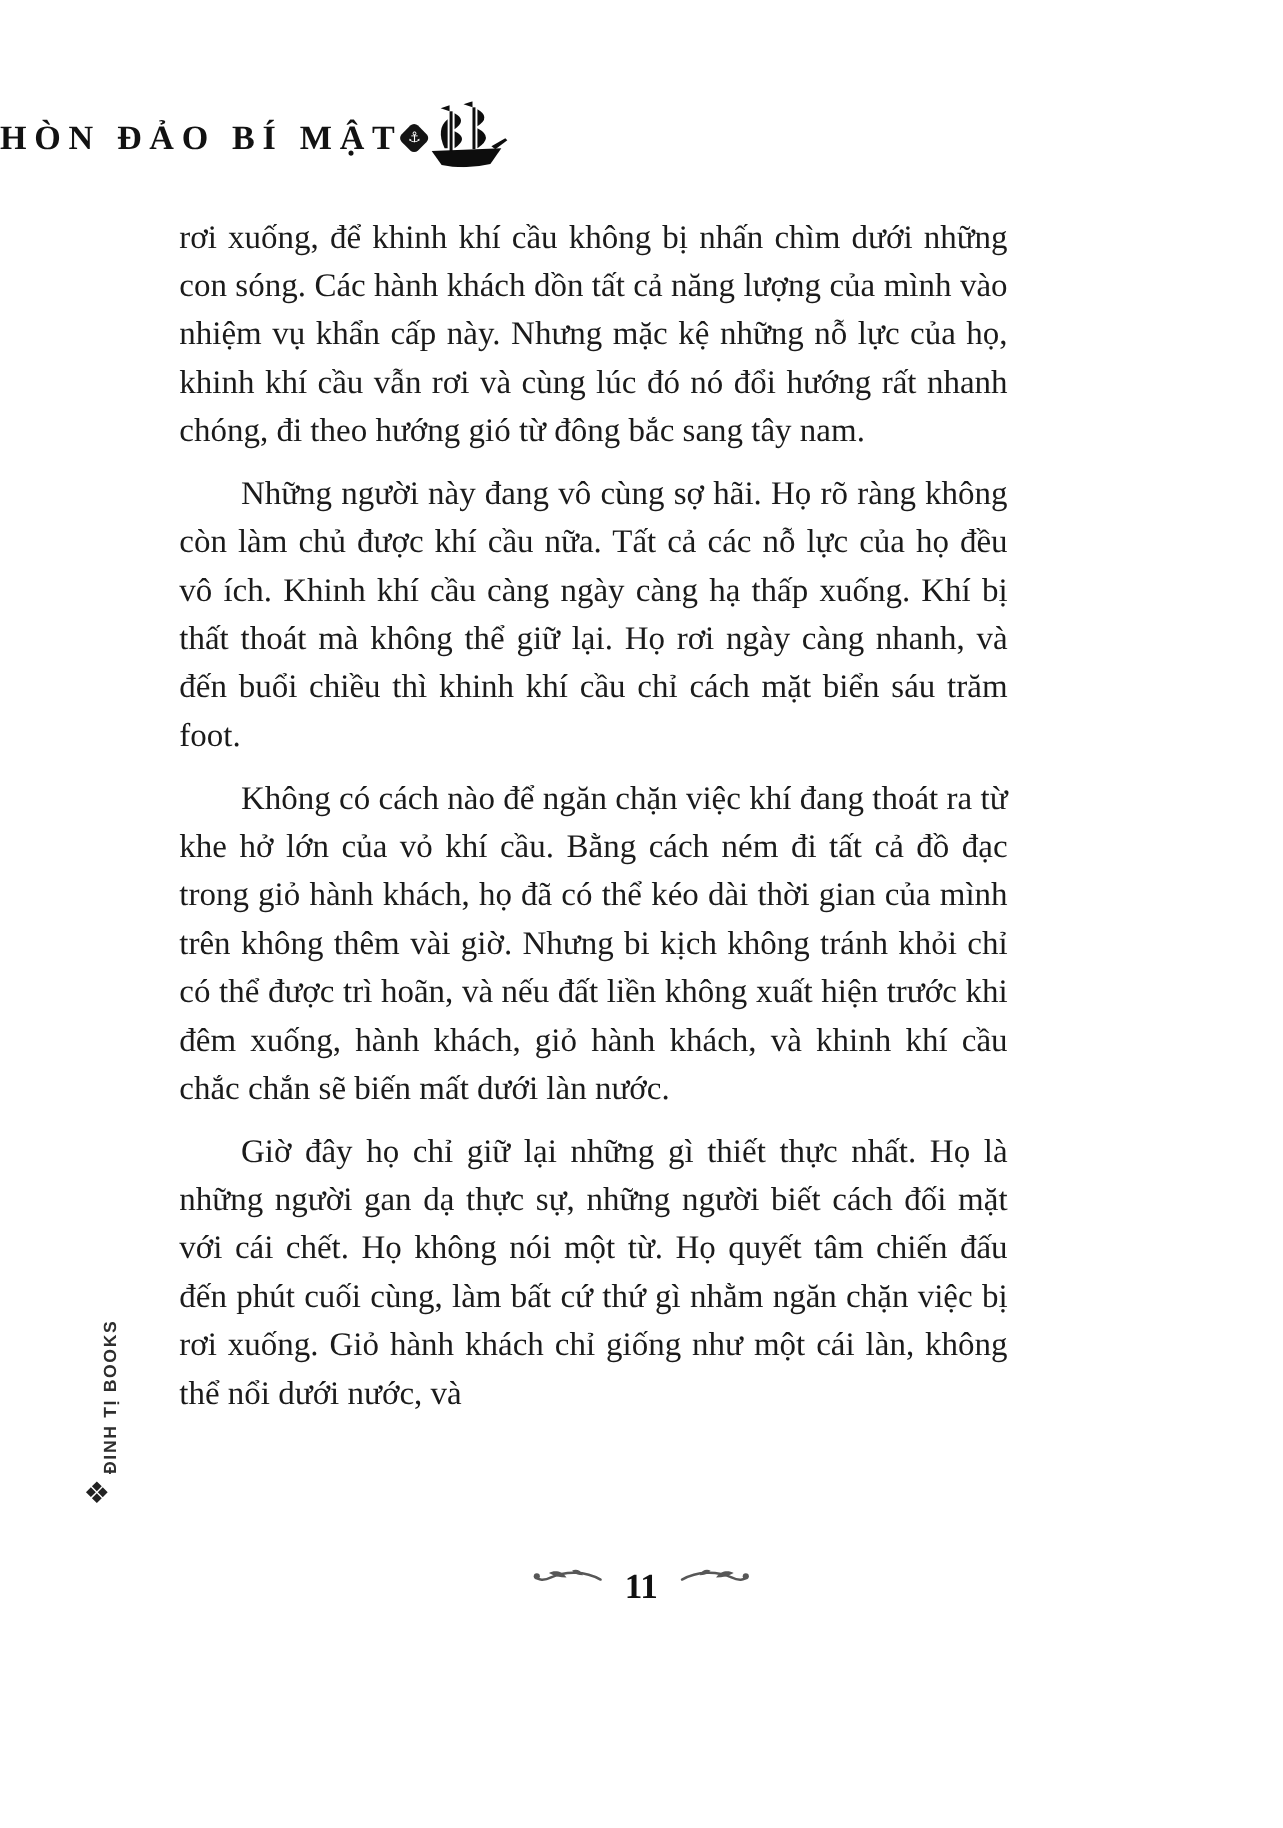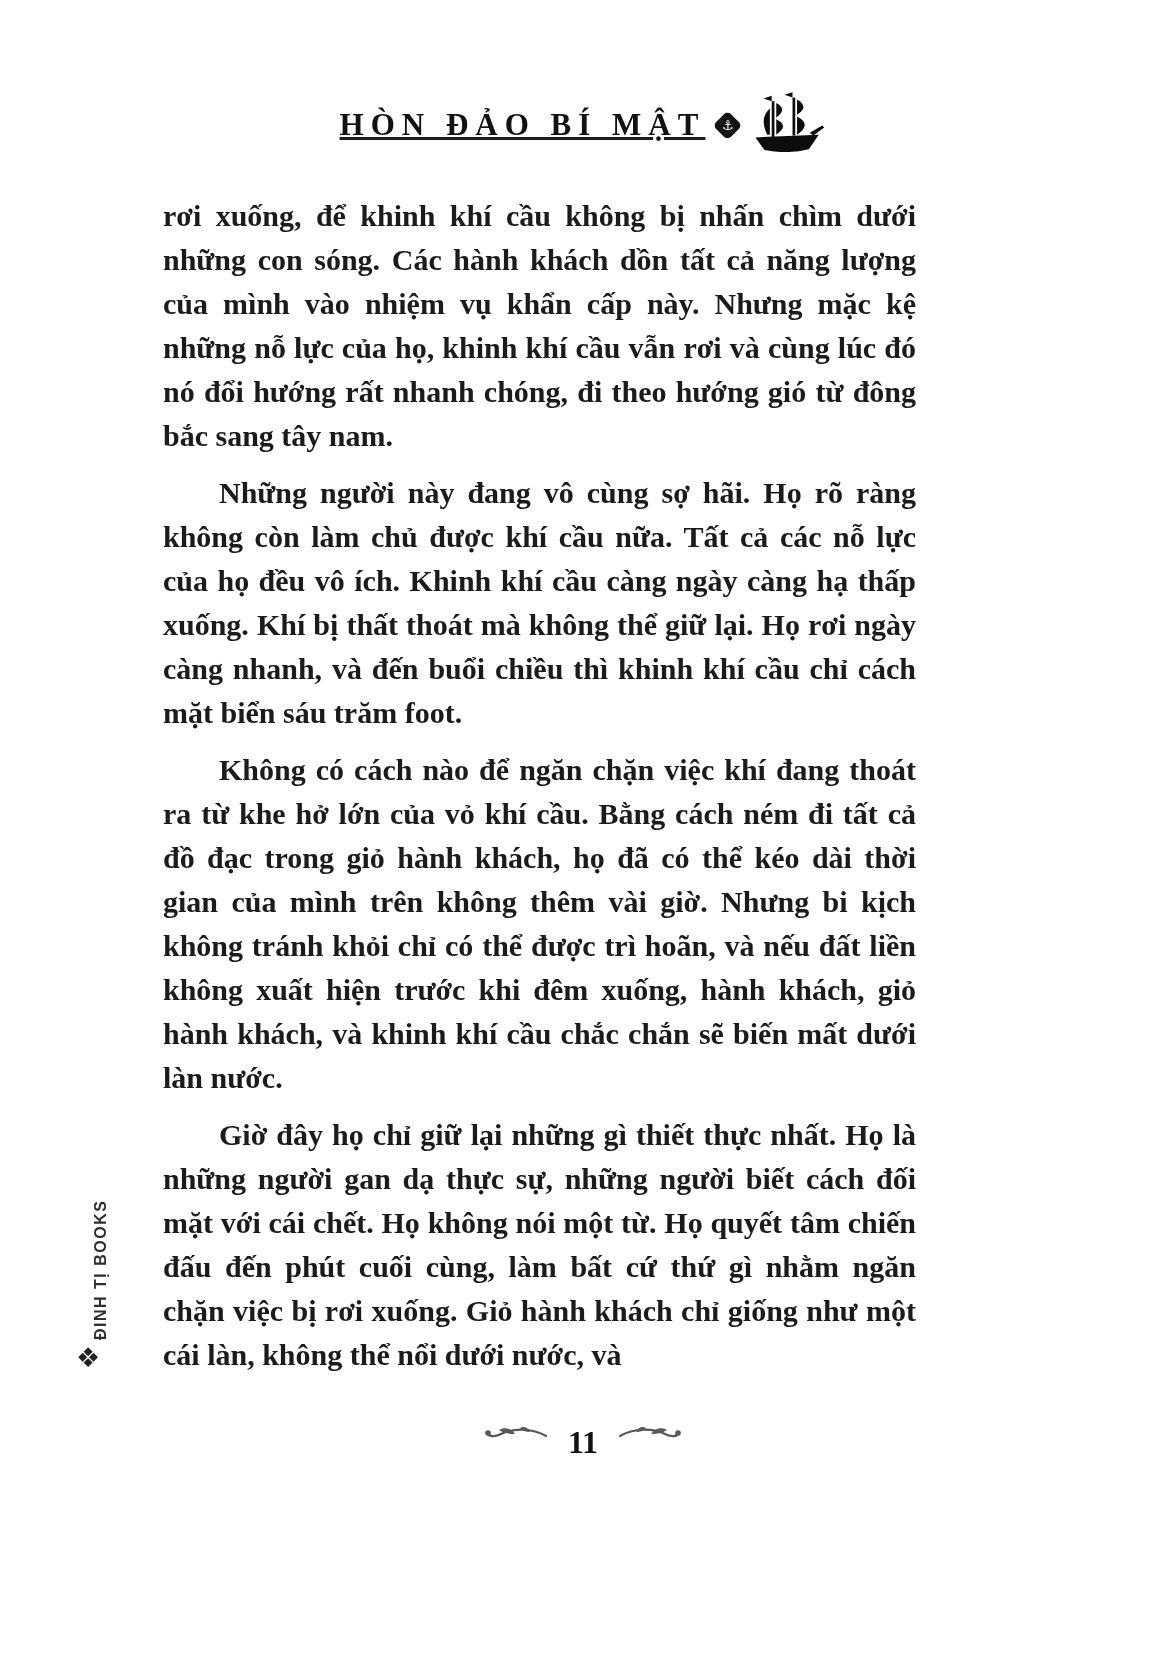--- a/index.html
+++ b/index.html
@@ -9,21 +9,21 @@
     margin:0 auto;
     background:#ffffff;
     font-family:"Liberation Serif","DejaVu Serif",serif;
     color:#1c1c1c;
     overflow:hidden;
   }
 
   
   .header {
     position:absolute; top:98px; left:0; width:100%;
-    display:flex; justify-content:center; align-items:center; gap:12px;text-decoration:underline;
+    display:flex; align-items:center; 
   }
   .book-title {
     font-size:31px; font-weight:600; letter-spacing:7px; color:#121212;
     white-space:nowrap;
   }
   .emblem {
     width:21px; height:21px; background:#141414; border-radius:5px;
     transform:rotate(45deg);
     display:flex; align-items:center; justify-content:center;
     flex:0 0 auto;
@@ -34,21 +34,21 @@
     font-family:"DejaVu Sans",sans-serif;
   }
   .ship { flex:0 0 auto; margin-top:-6px; }
 
   
   .body-text {
     position:absolute; top:194px; left:163px; width:753px;
     font-size:30px; line-height:44px; text-align:justify;
     color:#1b1b1b;
   }
-  .body-text p { margin:0 0 13px 0;font-weight:bold; }
+  .body-text p { margin:0 0 13px 0; }
   .body-text p.indent { text-indent:56px; }
 
   
   .publisher {
     position:absolute; left:92px; top:1340px;
     transform:rotate(-90deg); transform-origin:left top;
     white-space:nowrap;
     font-family:"Liberation Sans","DejaVu Sans",sans-serif;
     font-size:16px; letter-spacing:1.5px; font-weight:bold; color:#2e2e2e;
   }

